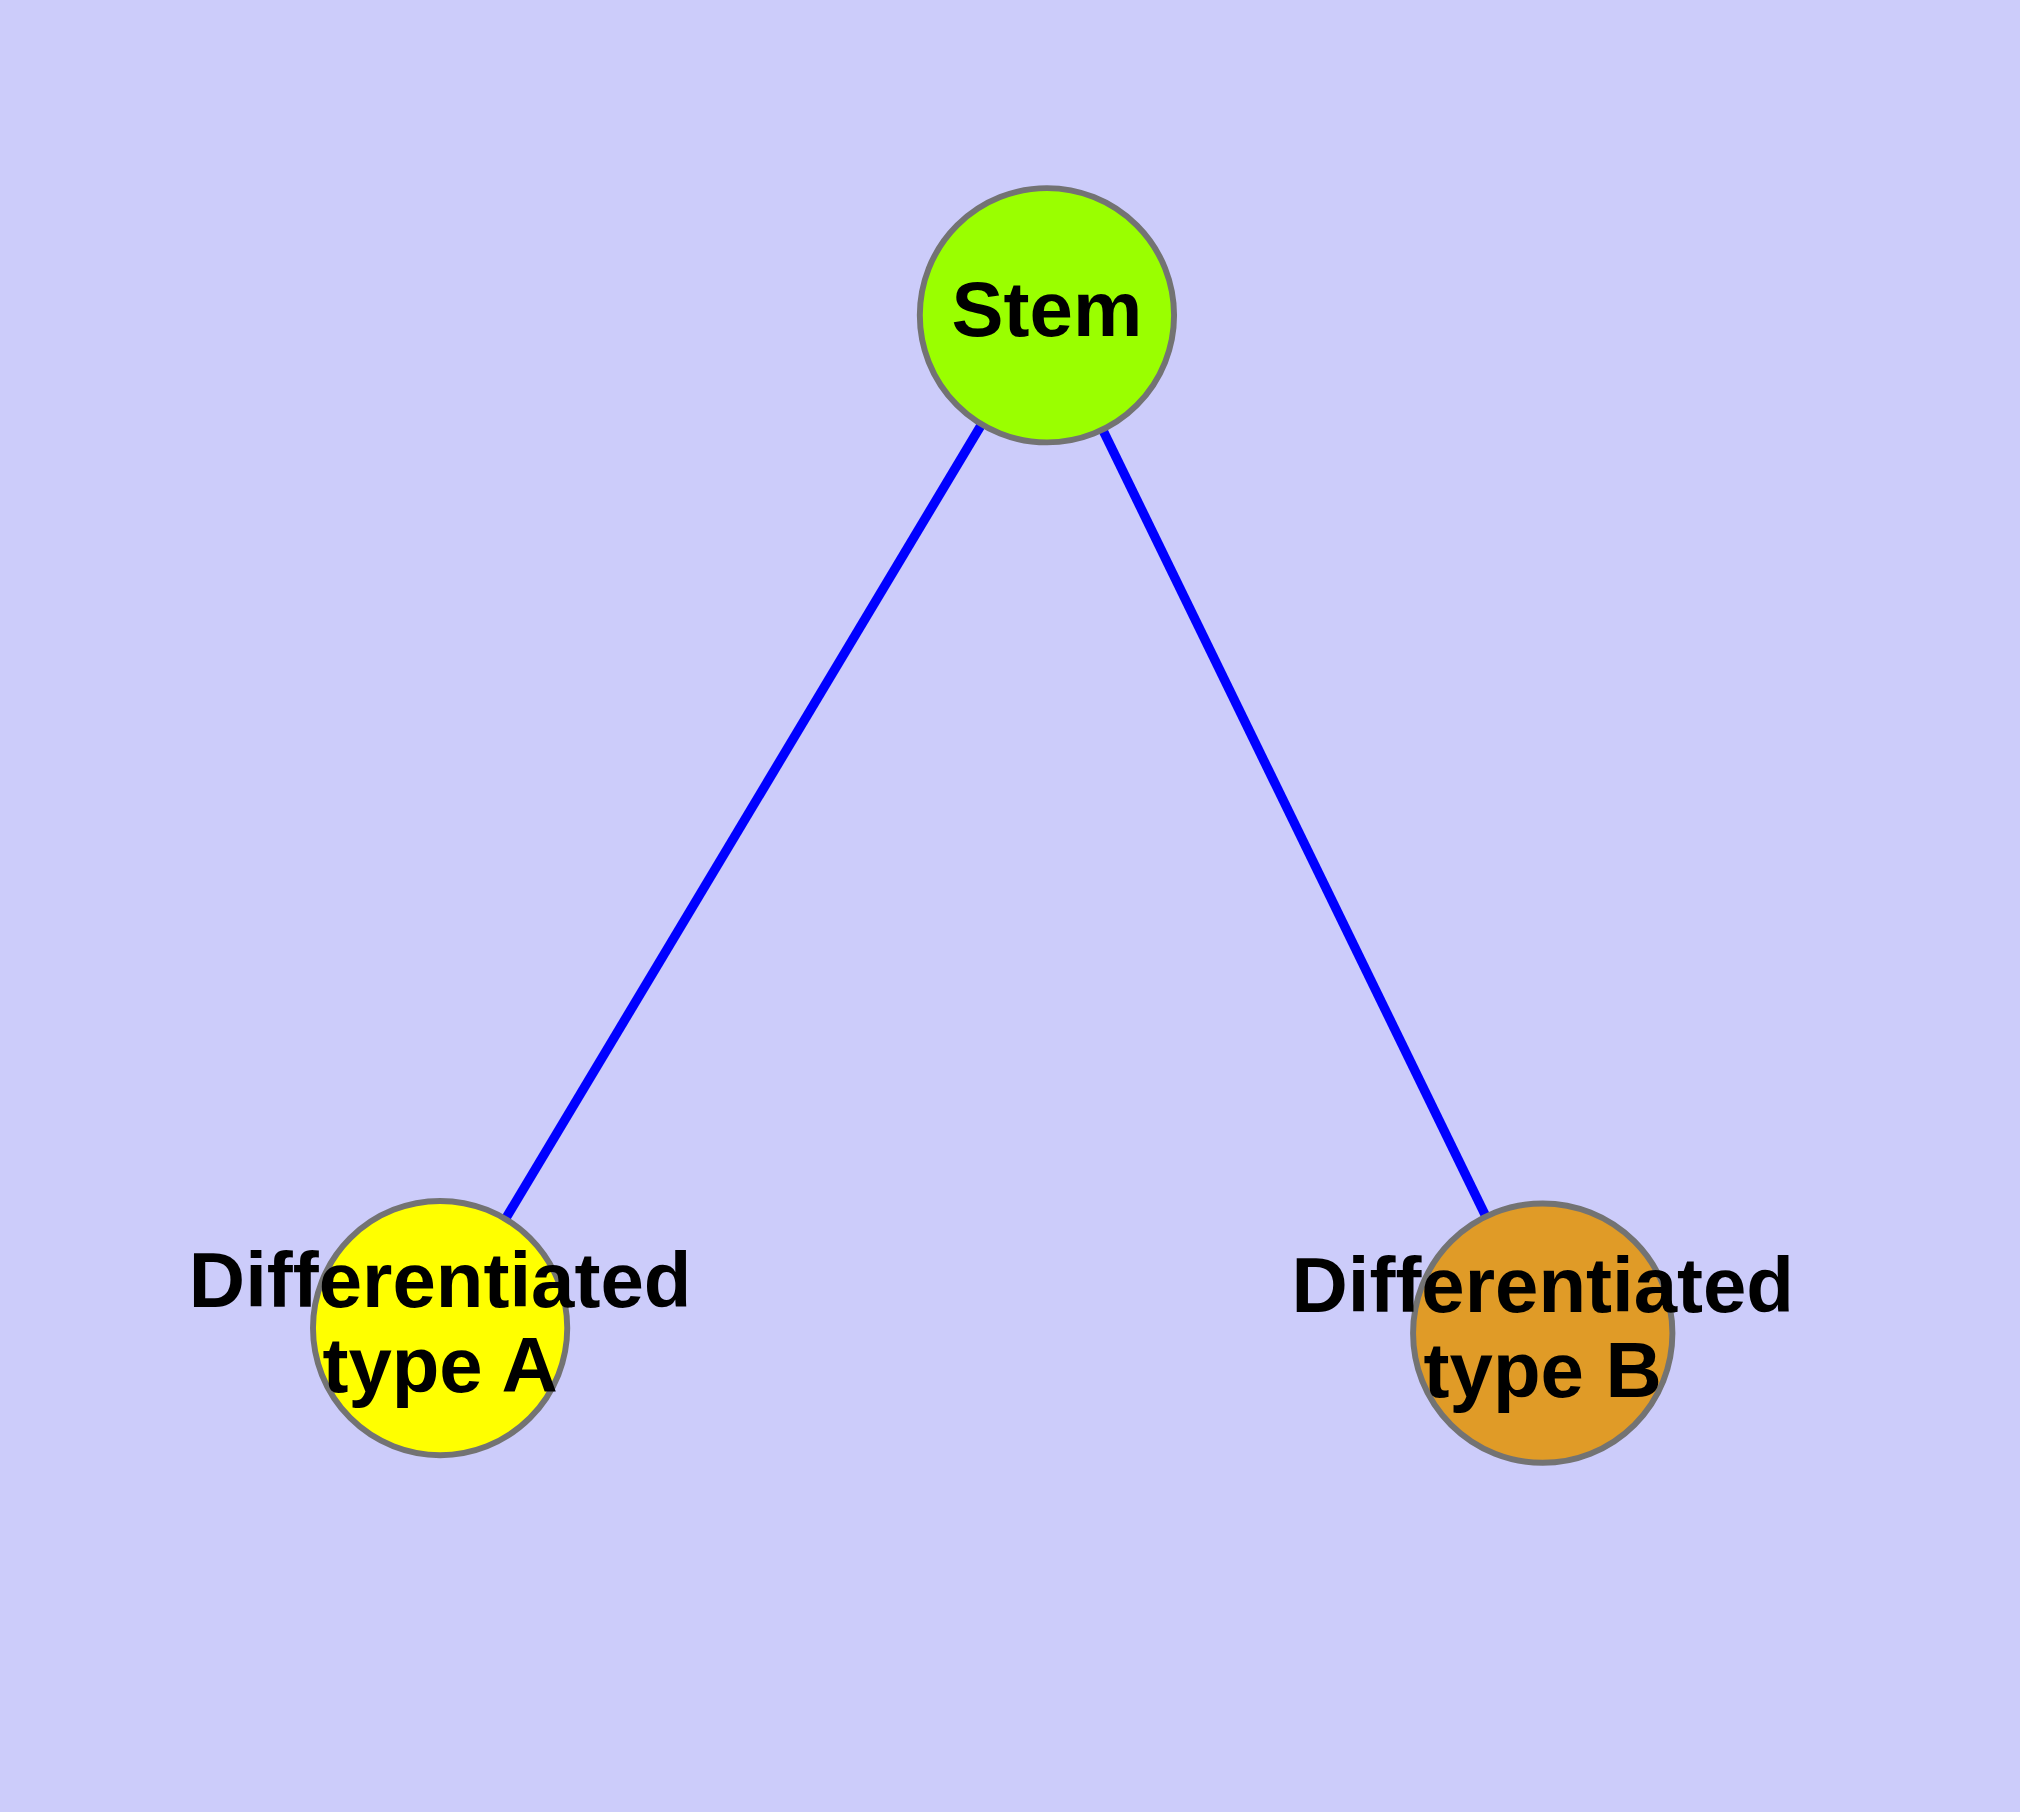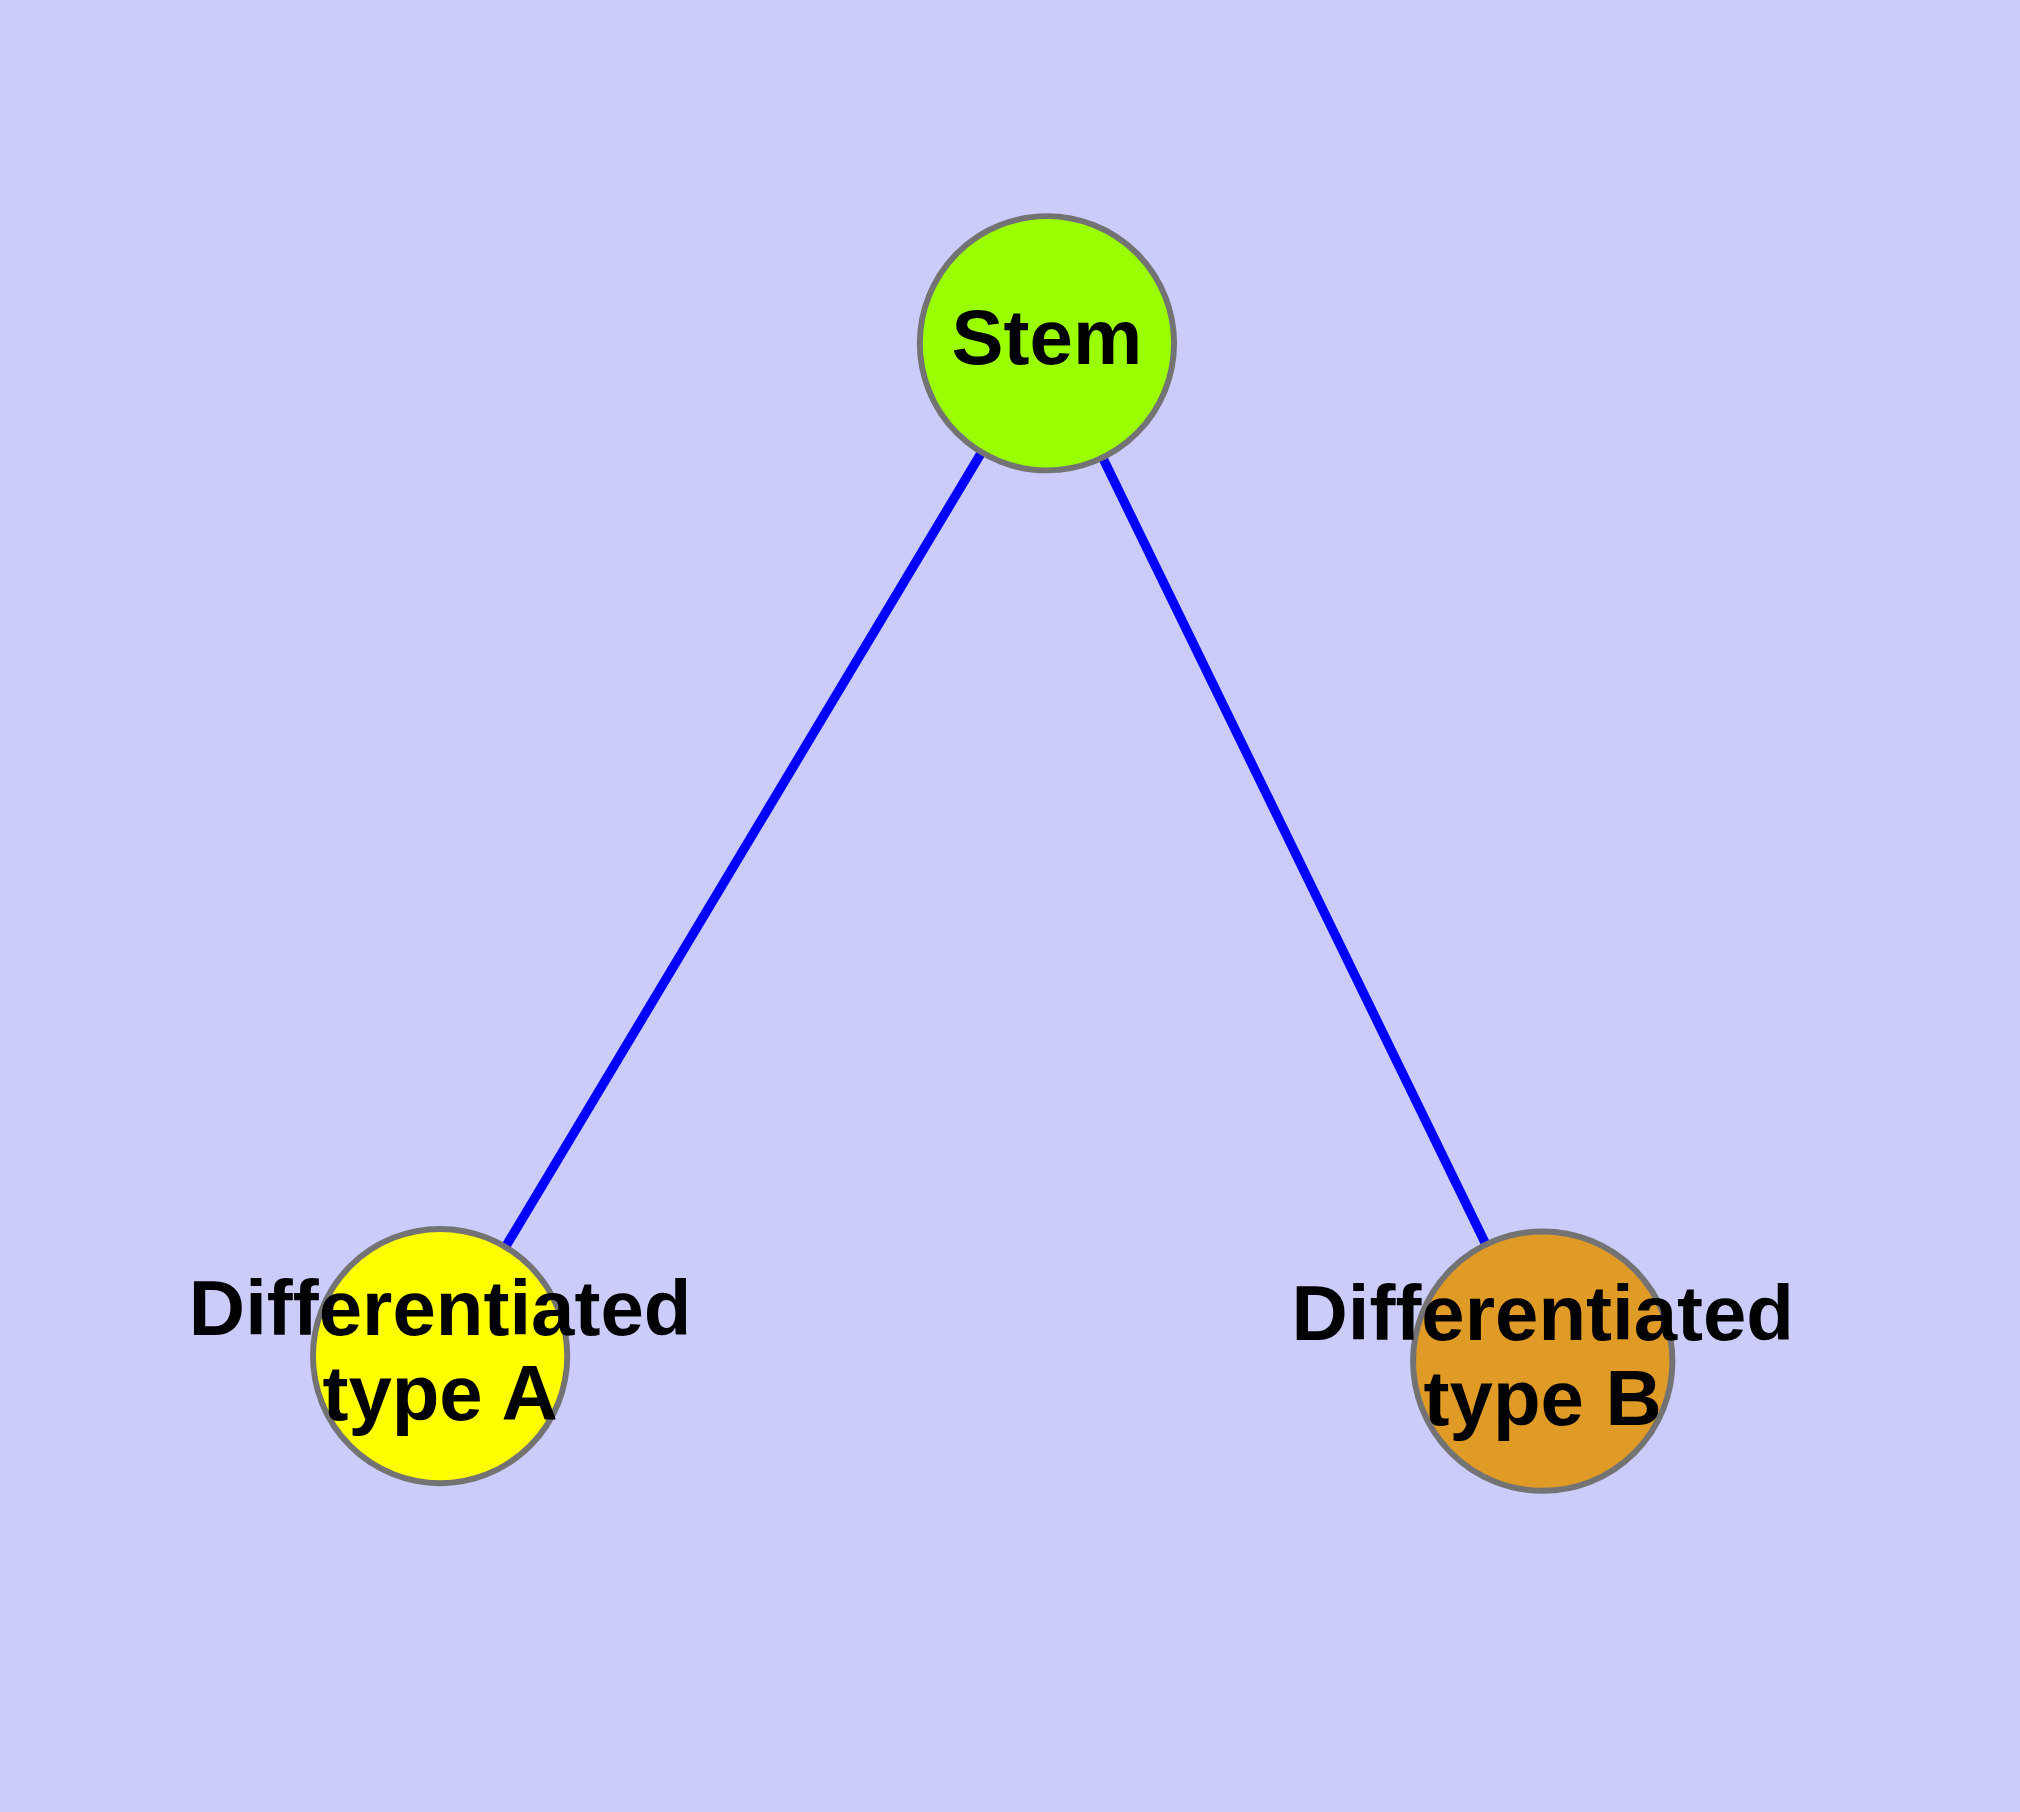--- a/index.html
+++ b/index.html
@@ -7,21 +7,20 @@
     padding: 0;
     background: #ccccfa;
   }
   #stage {
     position: relative;
     width: 2021px;
     height: 1760px;
     background: #ccccfa;
     overflow: hidden;
     font-family: "Liberation Sans", sans-serif;
-    margin-top: 28px;
   }
   #graph-svg {
     position: absolute;
     left: 0;
     top: 0;
     width: 2021px;
     height: 1812px;
     display: block;
   }
   .edge-line {

